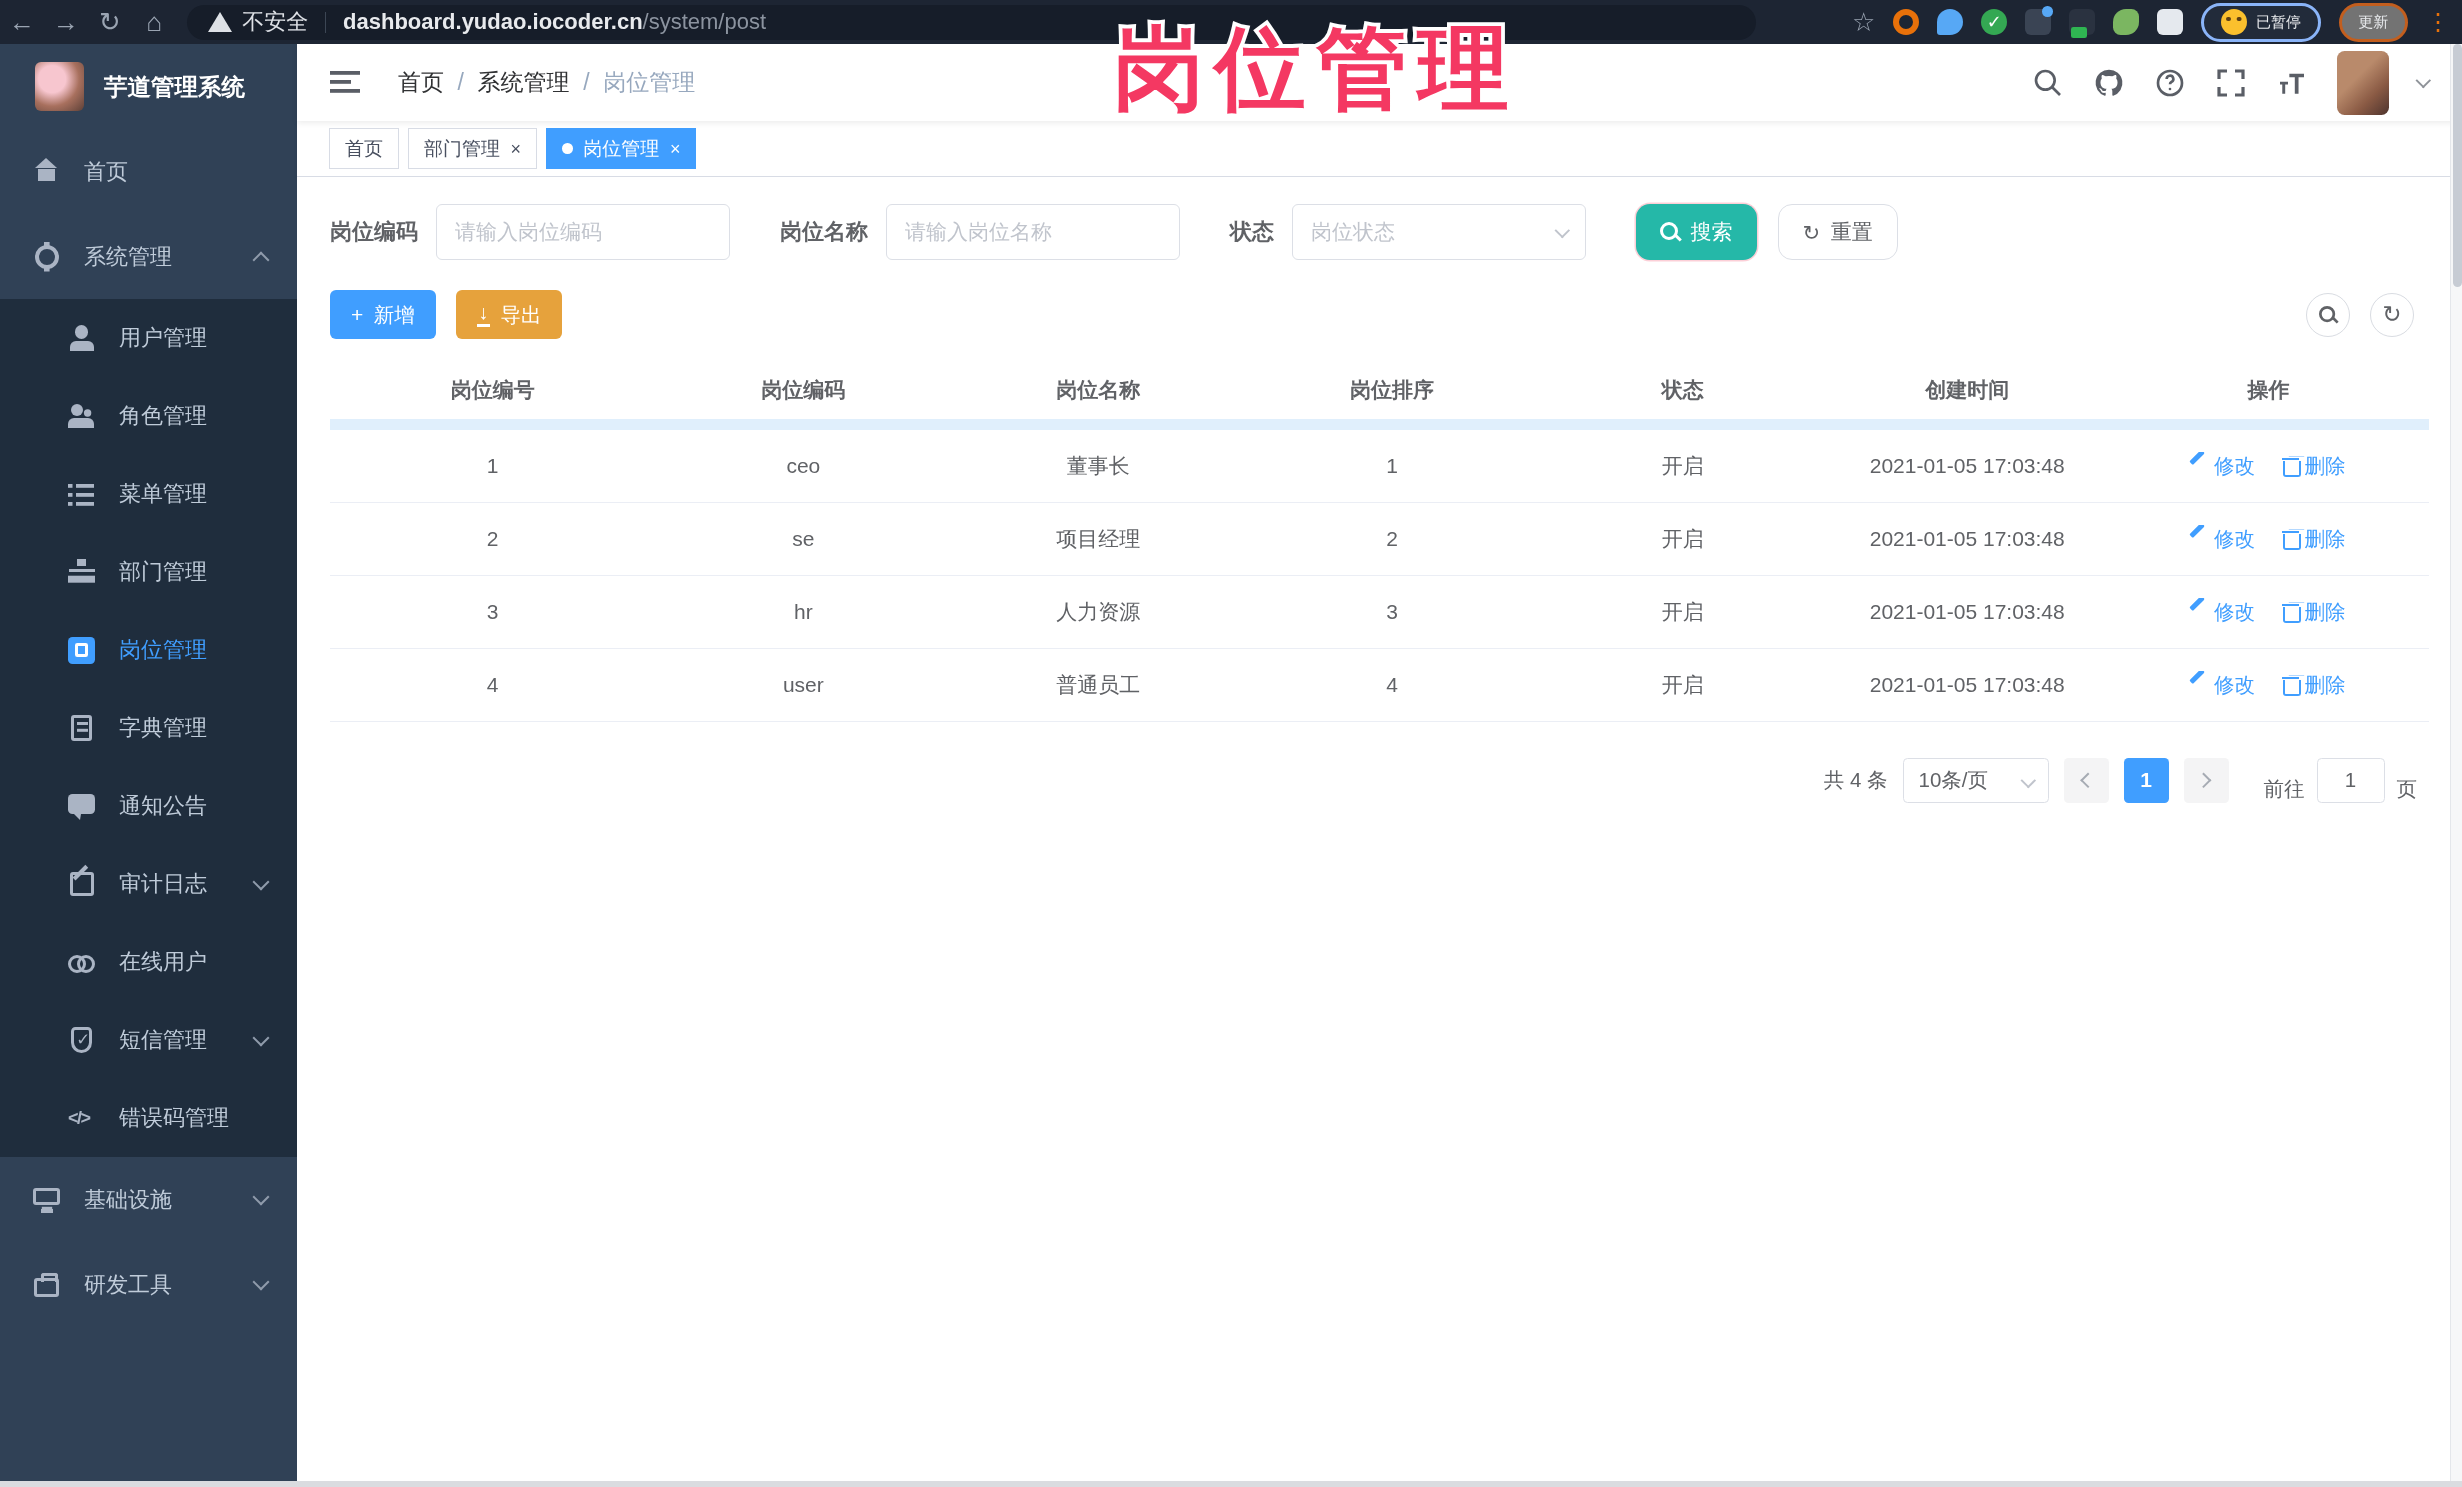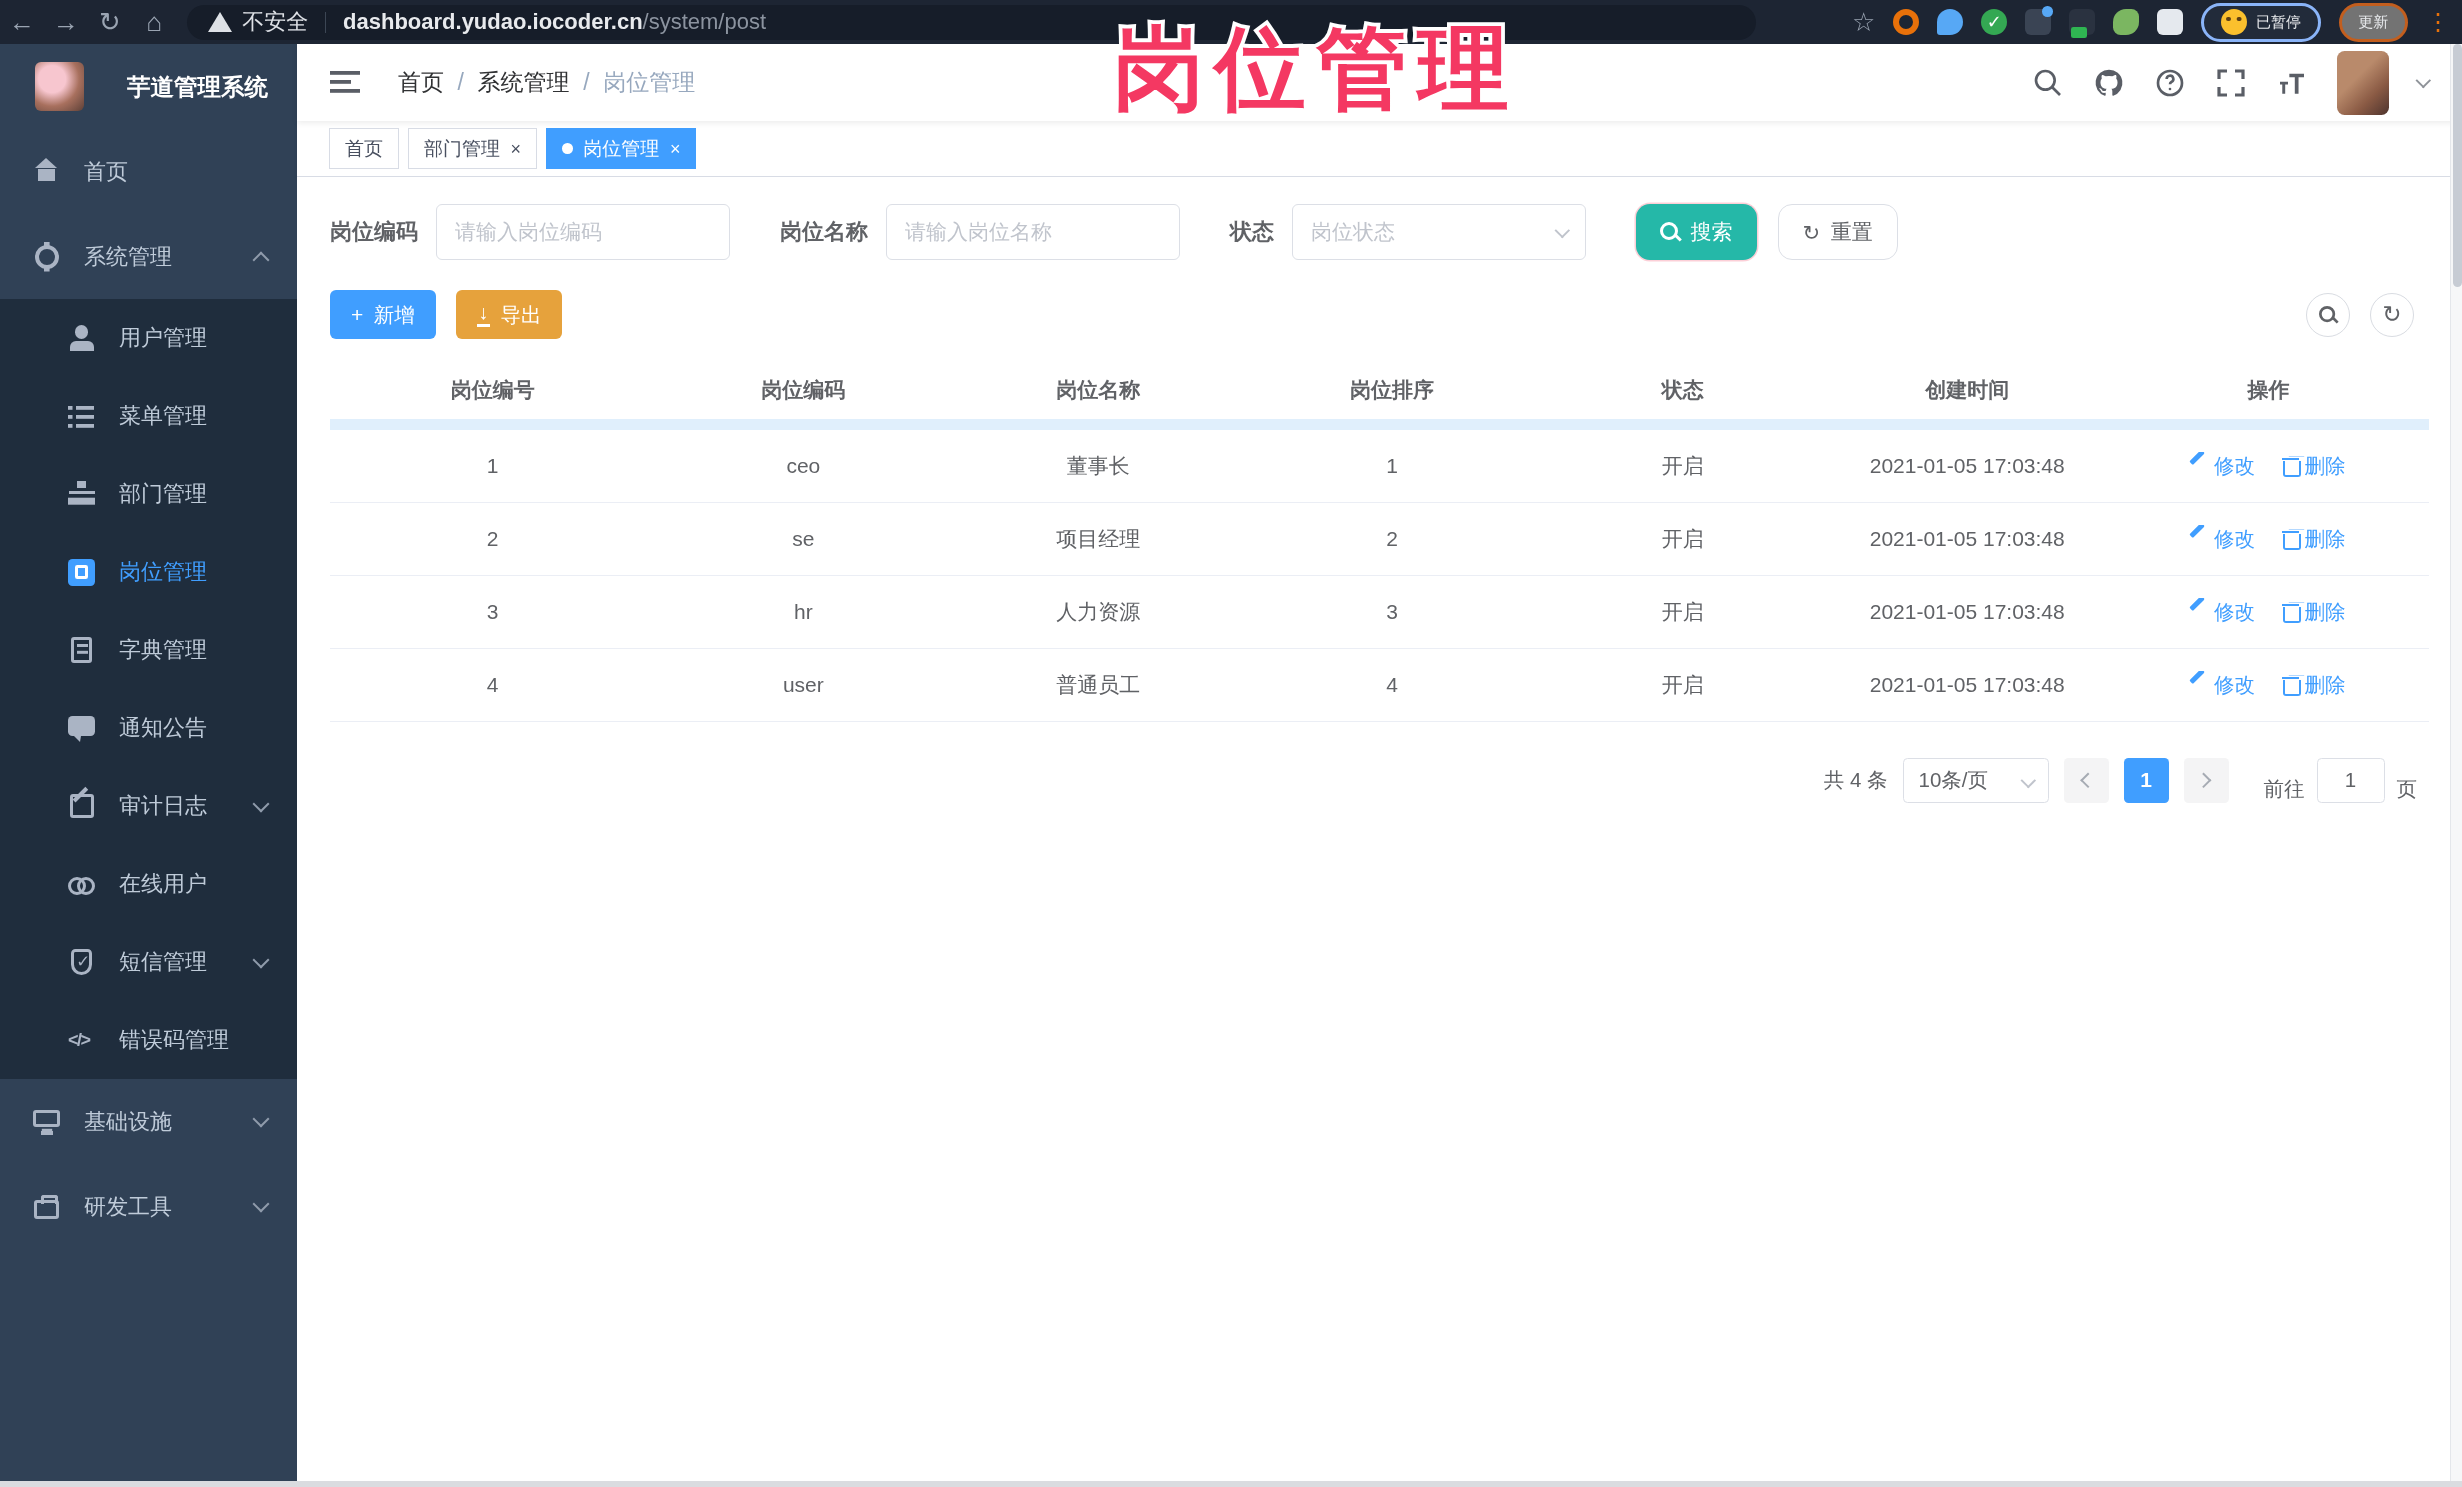--- a/index.html
+++ b/index.html
@@ -40,21 +40,21 @@
   .chrome-dots { font-size:24px; color:#e8710a; }
 
   
   .win { position:absolute; top:44px; left:0; width:2462px; height:1444px; display:flex; }
   .win-edge-b { position:absolute; left:0; bottom:0; width:2462px; height:6px; background:#dadce0; z-index:9; }
   .scrollbar { position:absolute; top:44px; right:0; width:12px; height:1438px; background:#f6f7f8; border-left:0.8px solid #e4e7eb; z-index:8; }
   .scrollbar .thumb { position:absolute; top:0; left:1.5px; width:9px; height:243px; background:#c7ccd4; border-radius:4.5px; }
 
   
   .sidebar { width:297px; height:100%; background:#304156; color:#bfcbd9; flex:none; overflow:hidden; }
-  .logo-row { height:85px; display:flex; align-items:center; padding-left:35px;gap:23px; }
+  .logo-row { height:85px; display:flex; align-items:center; padding-left:35px; }
   .logo-img { width:49px; height:49px; border-radius:6px; flex:none;
     background:radial-gradient(circle at 35% 35%, #f7c6cf 0 30%, #a8705e 60%, #5d4037 100%); }
   .logo-title { margin-left:20px; font-size:23.5px; font-weight:bold; color:#fff; }
   .m-item { height:85px; display:flex; align-items:center; padding:0 30px 0 33px; font-size:22px; cursor:pointer; position:relative; }
   .sub { background:#1f2d3d; }
   .sub .m-item { height:78px; padding-left:68px; }
   .m-item .lbl { margin-left:24px; }
   .m-item.active, .m-item.active .s-ico { color:#409eff; }
   .chev { margin-left:auto; width:12px; height:12px; border-right:2.3px solid #8f9bab; border-bottom:2.3px solid #8f9bab; flex:none; }
   .chev.up { transform:rotate(-135deg); margin-top:6px; }
@@ -239,20 +239,24 @@
           <span class="s-ico i-gear"></span>
           <span class="lbl">系统管理</span>
           <span class="chev up"></span>
         </div>
         <div class="sub">
           <div class="m-item">
             <span class="s-ico i-user"></span>
             <span class="lbl">用户管理</span>
           </div>
           <div class="m-item">
+            <span class="s-ico i-role"></span>
+            <span class="lbl">角色管理</span>
+          </div>
+          <div class="m-item">
             <span class="s-ico i-menu"></span>
             <span class="lbl">菜单管理</span>
           </div>
           <div class="m-item">
             <span class="s-ico i-dept"></span>
             <span class="lbl">部门管理</span>
           </div>
           <div class="m-item active">
             <span class="s-ico i-post"></span>
             <span class="lbl">岗位管理</span>

